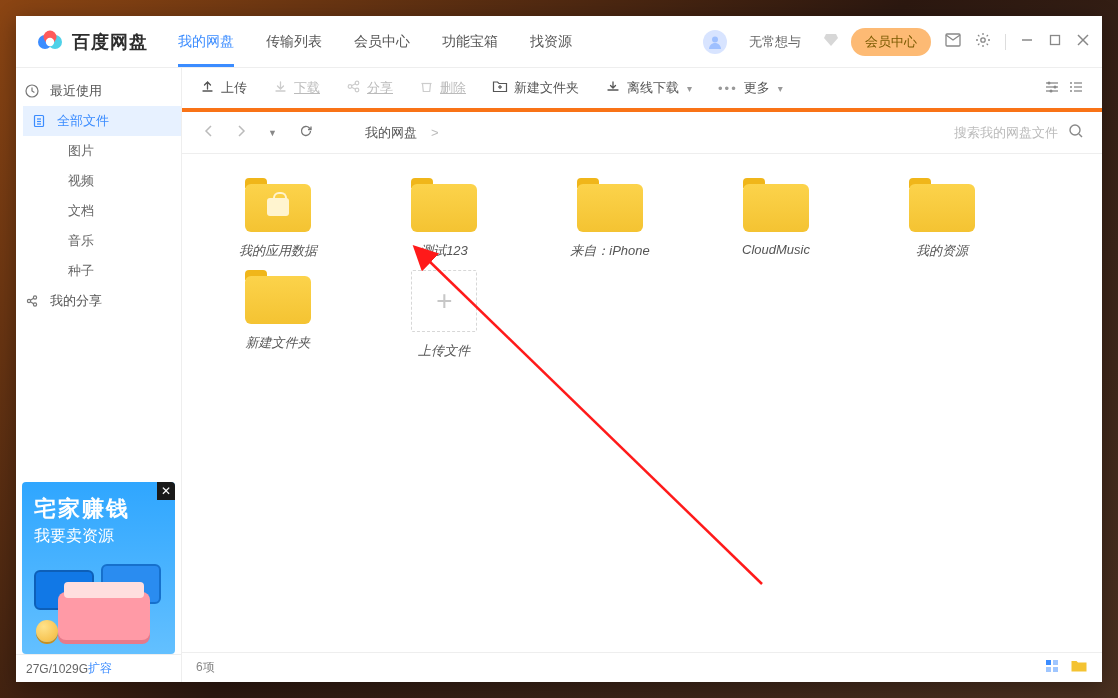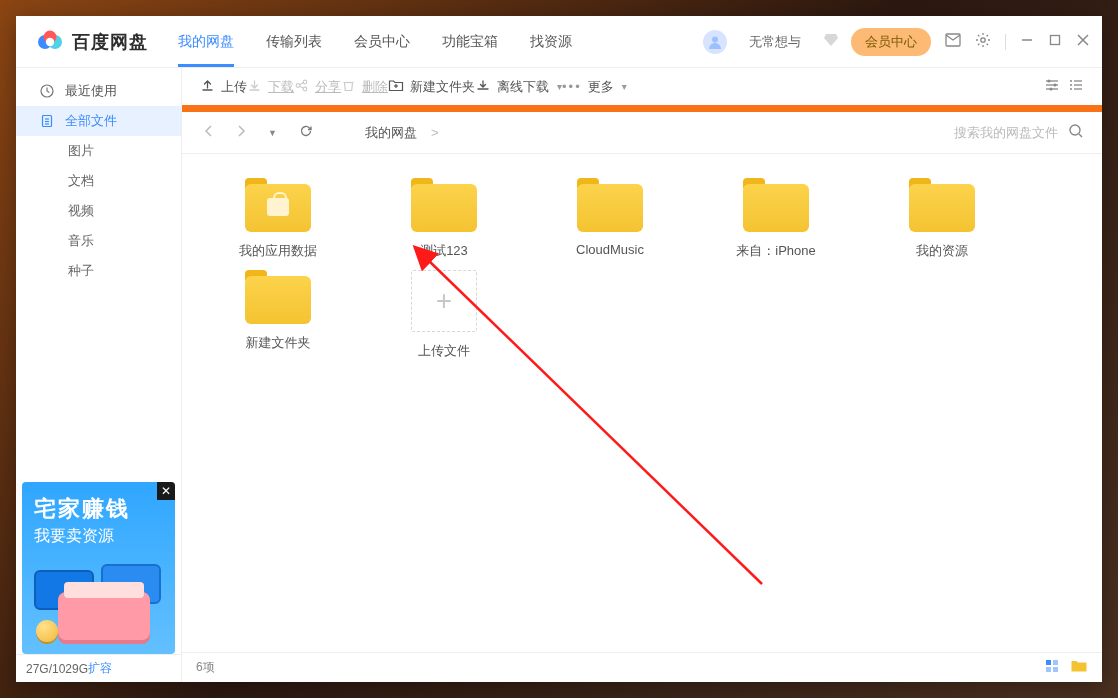--- a/index.html
+++ b/index.html
@@ -53,25 +53,25 @@
   font-size: 13px; border: none; cursor: pointer;
 }
 .win-icons { display: flex; align-items: center; gap: 14px; margin-left: 14px; color: #777; }
 .win-icons > * { cursor: pointer; }
 .body-row { display: flex; flex: 1; min-height: 0; }
 .sidebar {
   width: 166px; border-right: 1px solid #eee; display: flex; flex-direction: column;
 }
 .side-list { padding-top: 8px; flex: 1; overflow: auto; }
 .side-item {
-  height: 30px; display: flex; align-items: center; gap: 10px; padding-left: 23px;
+  height: 30px; display: flex; align-items: center; gap: 10px; padding-left: 8px;
   color: #555; cursor: pointer; font-size: 13px;
 }
 .side-item.indent { padding-left: 52px; color: #666; }
-.side-item.active { background: #e7f1ff; color: #3b8cff; }
+.side-item.active { background: #e7f1ff; color: #3b8cff; margin-left: 7px; }
 .side-item .s-icon { width: 16px; display: flex; justify-content: center; color: #777; }
 .side-item.active .s-icon { color: #3b8cff; }
 .promo {
   margin: 6px 6px 0 6px; border-radius: 4px; overflow: hidden; height: 172px;
   background: linear-gradient(180deg, #2fa6ff 0%, #63c0ff 100%); position: relative;
   color: #fff; padding: 12px;
 }
 .promo .close {
   position: absolute; top: 0; right: 0; width: 18px; height: 18px; background: #1a1a1a;
   color: #fff; font-size: 12px; display: flex; align-items: center; justify-content: center; cursor: pointer;
@@ -102,22 +102,22 @@
   position: absolute; top: 0px; right: 6px; width: 60px; height: 40px; border-radius: 6px;
   background: #2a8cf0; border: 2px solid #1670cc;
 }
 .storage-bar {
   height: 28px; display: flex; align-items: center; justify-content: flex-start;
   padding: 0 10px; font-size: 12px; color: #666; border-top: 1px solid #eee;
 }
 .storage-bar .expand { color: #3b8cff; cursor: pointer; }
 .main { flex: 1; display: flex; flex-direction: column; min-width: 0; }
 .toolbar {
-  height: 44px; display: flex; align-items: center; padding: 0 18px; 
-  border-bottom: 7px solid #f97316; color: #555;
+  height: 44px; display: flex; align-items: center; padding: 0 18px; gap: 26px;
+  border-bottom: 4px solid #f97316; color: #555;
 }
 .tool-btn { display: flex; align-items: center; gap: 6px; cursor: pointer; font-size: 13px; }
 .tool-btn.disabled { color: #bbb; cursor: default; text-decoration: underline; }
 .tool-btn .caret { font-size: 10px; color: #999; margin-left: 2px; }
 .toolbar-spacer { flex: 1; }
 .view-toggles { display: flex; gap: 8px; color: #888; }
 .view-toggles svg { cursor: pointer; }
 .breadcrumb-row {
   height: 42px; display: flex; align-items: center; padding: 0 18px; gap: 14px;
   border-bottom: 1px solid #eee; color: #777;
@@ -128,21 +128,21 @@
 .search-wrap {
   margin-left: auto; display: flex; align-items: center; gap: 10px;
 }
 .search-input {
   border: none; outline: none; font-size: 13px; width: 150px; color: #555; text-align: right;
 }
 .search-input::placeholder { color: #bbb; }
 .search-btn { color: #888; cursor: pointer; }
 .file-grid {
   flex: 1; padding: 24px 18px; display: flex; flex-wrap: wrap; align-content: flex-start;
-  gap: 10px 10px; position: relative; overflow: auto;
+  gap: 10px 10px; position: relative; overflow: auto; font-style: italic;
 }
 .file-item { width: 156px; display: flex; flex-direction: column; align-items: center; gap: 10px; cursor: pointer; }
 .file-label { color: #555; font-size: 13px; text-align: center; }
 .folder-icon { width: 66px; height: 54px; position: relative; }
 .folder-icon .back {
   position: absolute; top: 0; left: 0; width: 22px; height: 10px; background: #f0b61a;
   border-radius: 4px 4px 0 0;
 }
 .folder-icon .front {
   position: absolute; top: 6px; left: 0; width: 66px; height: 48px;
@@ -250,24 +250,36 @@
               <svg width="14" height="14" viewBox="0 0 14 14">
                 <rect x="2.5" y="1.5" width="9" height="11" rx="1" fill="none" stroke="currentColor" stroke-width="1.2"></rect>
                 <line x1="5" y1="5" x2="9" y2="5" stroke="currentColor" stroke-width="1.2"></line>
                 <line x1="5" y1="7.5" x2="9" y2="7.5" stroke="currentColor" stroke-width="1.2"></line>
                 <line x1="5" y1="10" x2="9" y2="10" stroke="currentColor" stroke-width="1.2"></line>
               </svg>
             </span>
           <span>全部文件</span>
         </div>
         <div class="side-item indent">图片</div>
+        <div class="side-item indent">视频</div>
         <div class="side-item indent">文档</div>
-        <div class="side-item indent">视频</div>
         <div class="side-item indent">音乐</div>
         <div class="side-item indent">种子</div>
+        <div class="side-item">
+          <span class="s-icon">
+              <svg width="14" height="14" viewBox="0 0 14 14">
+                <circle cx="4" cy="7" r="1.6" fill="none" stroke="currentColor" stroke-width="1.2"></circle>
+                <circle cx="10" cy="3.5" r="1.6" fill="none" stroke="currentColor" stroke-width="1.2"></circle>
+                <circle cx="10" cy="10.5" r="1.6" fill="none" stroke="currentColor" stroke-width="1.2"></circle>
+                <line x1="5.4" y1="6.2" x2="8.6" y2="4.3" stroke="currentColor" stroke-width="1.2"></line>
+                <line x1="5.4" y1="7.8" x2="8.6" y2="9.7" stroke="currentColor" stroke-width="1.2"></line>
+              </svg>
+            </span>
+          <span>我的分享</span>
+        </div>
       </div>
       <div class="promo">
         <div class="close">✕</div>
         <div class="promo-t1">宅家赚钱</div>
         <div class="promo-t2">我要卖资源</div>
         <div class="promo-art">
           <div class="card-blue"></div>
           <div class="card-blue2"></div>
           <div class="money-stack"></div>
           <div class="coin"></div>
@@ -388,28 +400,28 @@
               <div class="back"></div>
               <div class="front"></div>
             </div>
           <div class="file-label">测试123</div>
         </div>
         <div class="file-item">
           <div class="folder-icon">
               <div class="back"></div>
               <div class="front"></div>
             </div>
+          <div class="file-label">来自：iPhone</div>
+        </div>
+        <div class="file-item">
+          <div class="folder-icon">
+              <div class="back"></div>
+              <div class="front"></div>
+            </div>
           <div class="file-label">CloudMusic</div>
-        </div>
-        <div class="file-item">
-          <div class="folder-icon">
-              <div class="back"></div>
-              <div class="front"></div>
-            </div>
-          <div class="file-label">来自：iPhone</div>
         </div>
         <div class="file-item">
           <div class="folder-icon">
               <div class="back"></div>
               <div class="front"></div>
             </div>
           <div class="file-label">我的资源</div>
         </div>
         <div class="file-item">
           <div class="folder-icon">

